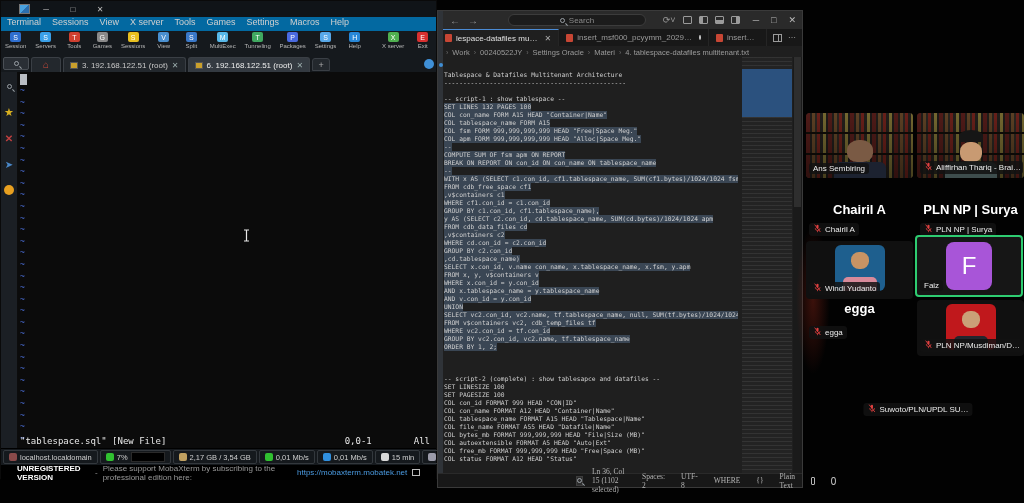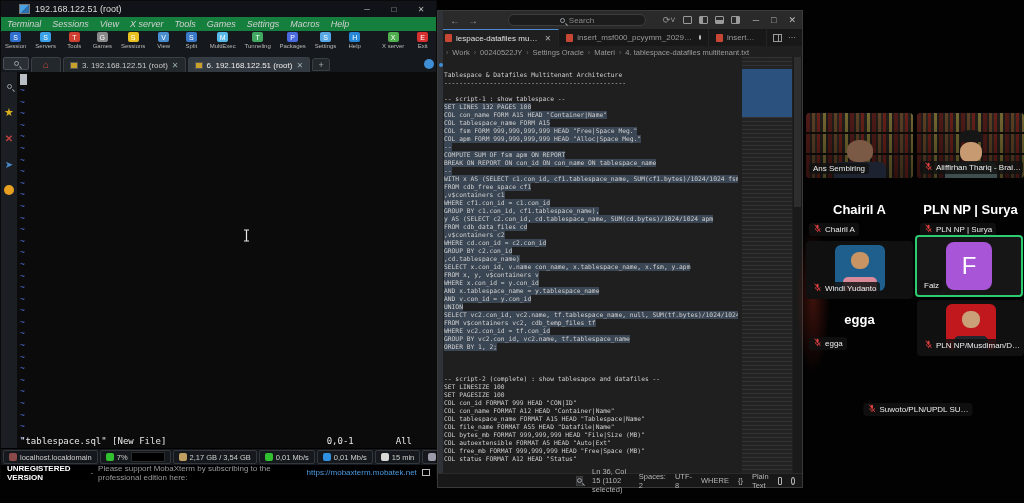--- a/index.html
+++ b/index.html
@@ -7,21 +7,21 @@
               font-family:"Liberation Sans", sans-serif; }
   body { position:relative; color:#ccc; }
   .abs { position:absolute; }
 
   
   #moba { left:0; top:10; width:437px; height:479px; background:#1e1e1e; border:1px solid #0a0a0a; }
   .mx-titlebar { height:16px; background:#101418; display:flex; align-items:center; padding:0 4px; gap:5px; }
   .mx-title-ico { width:11px; height:10px; background:linear-gradient(135deg,#4aa3e0 50%,#2c6fae 50%); border:1px solid #777; margin-left:14px; }
   .mx-title { font-size:9px; color:#ddd; flex:1; }
   .mx-winbtn { width:22px; height:12px; font-size:8px; color:#bbb; display:flex; align-items:center; justify-content:center; }
-  .mx-menubar { height:14px; background:#15803d; display:flex; align-items:center; gap:11px; padding:0 6px;font-style:italic; }
+  .mx-menubar { height:14px; background:#0369a1; display:flex; align-items:flex-start; gap:11px; padding:0 6px; }
   .mx-menu-item { font-size:9px; color:#d0d0d0; }
   .mx-toolbar { height:23px; background:#15191d; display:flex; align-items:flex-start; padding:1px 4px 0; gap:9px; }
   .mx-tool { display:flex; flex-direction:column; align-items:center; width:26px; }
   .mx-tool .ico { width:11px; height:10px; border-radius:2px; font-size:7px; color:#fff; display:flex; align-items:center; justify-content:center; line-height:1; }
   .mx-tool .lbl { font-size:6px; color:#b8b8b8; margin-top:1px; white-space:nowrap; }
   .mx-tool-spacer { flex:1; }
   .mx-tabbar { height:18px; background:#15191d; display:flex; align-items:flex-end; gap:2px; padding:0 2px; }
   .mx-search { width:26px; height:13px; background:#2a2f35; border:1px solid #4a4f55; border-radius:2px; margin-bottom:2px;
                display:flex; align-items:center; justify-content:center; }
   .mag { width:5px; height:5px; border:1px solid #9aa0a6; border-radius:50%; position:relative; }
@@ -37,30 +37,30 @@
              font-size:9px; display:flex; align-items:center; justify-content:center; margin-bottom:1px; }
   .mx-link { margin-left:auto; width:10px; height:10px; border-radius:50%; background:#3f8fd6; margin-bottom:3px; }
   .mx-main { display:flex; height:376px; }
   .mx-sidebar { width:17px; background:#1b1f24; display:flex; flex-direction:column; align-items:center; gap:14px; padding-top:8px; border-right:1px solid #0c0c0c; }
   .sb-ic { width:12px; height:12px; display:flex; align-items:center; justify-content:center; font-size:10px; }
   .terminal { flex:1; background:#0b0b0b; position:relative; font-family:"DejaVu Sans Mono", monospace; }
   .vim-cursor { position:absolute; left:2px; top:2px; width:7px; height:11px; background:#b9bec4; }
   .tilde-col { position:absolute; left:2px; top:13px; font-size:8px; line-height:11.6px; color:#4a6cd4; white-space:pre; }
   .vim-status { position:absolute; left:2px; right:2px; bottom:2px; display:flex; font-size:9px; color:#e8e8e8; }
   .vim-pos { margin-left:auto; margin-right:42px; }
-  .vim-all { margin-right:22px; }
+  .vim-all { margin-right:4px; }
   .ibeam { position:absolute; left:225px; top:155px; }
   .mx-status { height:17px; background:#15191d; border-top:1px solid #000; display:flex; align-items:stretch; padding:1px 2px; gap:0; }
   .st-seg { display:flex; align-items:center; gap:3px; padding:0 5px; border:1px solid #33383d; border-radius:2px; margin-right:2px;
             font-size:7.5px; color:#cfcfcf; white-space:nowrap; }
   .st-ico { width:8px; height:8px; border-radius:2px; flex:0 0 auto; }
   .st-graph { width:34px; height:10px; background:#000; border:1px solid #2a2a2a; }
   .st-arrows { color:#4aa0e8; font-size:9px; letter-spacing:3px; }
   .st-rec { width:9px; height:9px; border-radius:50%; background:#d23b2f; border:2px solid #7a1f18; }
-  .mx-banner { height:15px; background:#000; display:flex; align-items:center; gap:5px; padding:0 6px; font-size:8px; }
+  .mx-banner { height:15px; background:#000; display:flex; align-items:center; gap:5px; padding:0 16px; font-size:8px; }
   .mx-banner .b1 { color:#fff; font-weight:bold; }
   .mx-banner .b2 { color:#9a9a9a; }
   .mx-banner .b3 { color:#4a9ae0; }
   .mx-banner .mon { margin-left:auto; width:10px; height:7px; border:1px solid #bbb; }
 
   
   #vscode { left:437px; top:10px; width:366px; height:478px; background:#1f1f1f; border:1px solid #3a3a3a; }
   .vsc-edge { position:absolute; left:0; top:0; bottom:0; width:5px; background:#2f3338; }
   .vsc-edge .dot { width:4px; height:4px; border-radius:50%; background:#3f8fd6; margin:52px auto 0; }
   .vsc-titlebar { height:18px; background:#2a2a2a; display:flex; align-items:center; padding:0 6px 0 12px; gap:8px; }
@@ -92,21 +92,21 @@
   .eline span { display:inline-block; }
   .eline.sel span { background:#3a4654; }
   .minimap { position:absolute; right:10px; top:46px; width:50px; bottom:14px; background:#232323; overflow:hidden; }
   .mm-sel { position:absolute; left:0; right:0; top:12px; height:48px; background:#2b517e; }
   .mm-lines { position:absolute; inset:0; background:repeating-linear-gradient(to bottom, rgba(160,160,160,.25) 0 1px, transparent 1px 4px); opacity:.5; }
   .vsc-scrollbar { position:absolute; right:0; top:46px; width:9px; bottom:14px; background:#1a1a1a; }
   .vsc-thumb { position:absolute; left:1px; right:1px; top:0; height:150px; background:#424242; opacity:.5; }
   .vsc-status { position:absolute; left:0; right:0; bottom:0; height:14px; background:#181818; border-top:1px solid #2a2a2a;
                 display:flex; align-items:center; gap:9px; padding:0 8px; font-size:7.5px; color:#b5b5b5; }
   .zoombox { width:13px; height:10px; background:#2d2d2d; border:1px solid #3d3d3d; display:flex; align-items:center; justify-content:center; margin-left:130px; }
-  .sb-right { display:flex; align-items:center; gap:9px; margin-left:auto; }
+  .sb-right { display:flex; align-items:center; gap:16px; margin-left:auto;font-family:Liberation Serif, serif; }
   .sb-mini-ico { width:8px; height:8px; border:1px solid #b5b5b5; border-radius:1px; }
   .sb-mini-ico.rnd { border-radius:50%; }
 
   
   .blur-red { left:796px; top:225px; width:34px; height:150px; background:radial-gradient(ellipse at center, rgba(130,35,22,.45), transparent 70%); }
   .tile { position:absolute; border-radius:4px; overflow:hidden; background:#101010; }
   .tile.nametile { background:transparent; overflow:visible; }
   .tile.activeb { border:2px solid #2ecc71; background:#161616; }
   .bookshelf { position:absolute; inset:0;
     background:
@@ -126,21 +126,20 @@
   .photo { position:absolute; border-radius:6px; overflow:hidden; }
   .photo .ph-head { position:absolute; left:50%; transform:translateX(-50%); border-radius:45%; }
   .photo .ph-body { position:absolute; left:50%; transform:translateX(-50%); border-radius:5px 5px 0 0; }
 </style>
 </head>
 <body>
 
 <div id="moba" class="abs">
   <div class="mx-titlebar">
     <div class="mx-title-ico"></div>
-    <div class="mx-title">192.168.122.51 (root)</div>
     <div class="mx-winbtn">─</div>
     <div class="mx-winbtn">□</div>
     <div class="mx-winbtn">✕</div>
   </div>
   <div class="mx-menubar" id="mx-menubar">
       <span class="mx-menu-item">Terminal</span>
       <span class="mx-menu-item">Sessions</span>
       <span class="mx-menu-item">View</span>
       <span class="mx-menu-item">X server</span>
       <span class="mx-menu-item">Tools</span>
@@ -538,21 +537,21 @@
           </svg></span>
         <span>Windi Yudanto</span>
       </div>
     </div>
     <div class="tile activeb" style="left: 915px; top: 235px; width: 108px; height: 62px;">
       <div class="letter-avatar" style="width: 46px; height: 48px; left: 50%; top: 5px; transform: translateX(-50%); background: rgb(168, 85, 216);">F</div>
       <div class="pill" style="bottom: 4px; left: 3px;">
         <span>Faiz</span>
       </div>
     </div>
-    <div class="tile nametile" style="left: 806px; top: 302px; width: 107px; height: 52px;">
+    <div class="tile nametile" style="left: 806px; top: 291px; width: 107px; height: 52px;">
       <div class="big-name" style="top: 10px;">egga</div>
       <div class="pill" style="bottom: 4px; left: 3px;">
         <span><svg width="9" height="9" viewBox="0 0 12 12">
             <rect x="4.6" y="1" width="2.8" height="5.2" rx="1.4" fill="#e04040"></rect>
             <path d="M3 5.5a3.2 3.2 0 0 0 6.4 0" fill="none" stroke="#e04040" stroke-width="1"></path>
             <path d="M6 8.7v2.2" stroke="#e04040" stroke-width="1"></path>
             <path d="M2.2 0.8l7.6 9.8" stroke="#e04040" stroke-width="1.2"></path>
           </svg></span>
         <span>egga</span>
       </div>

